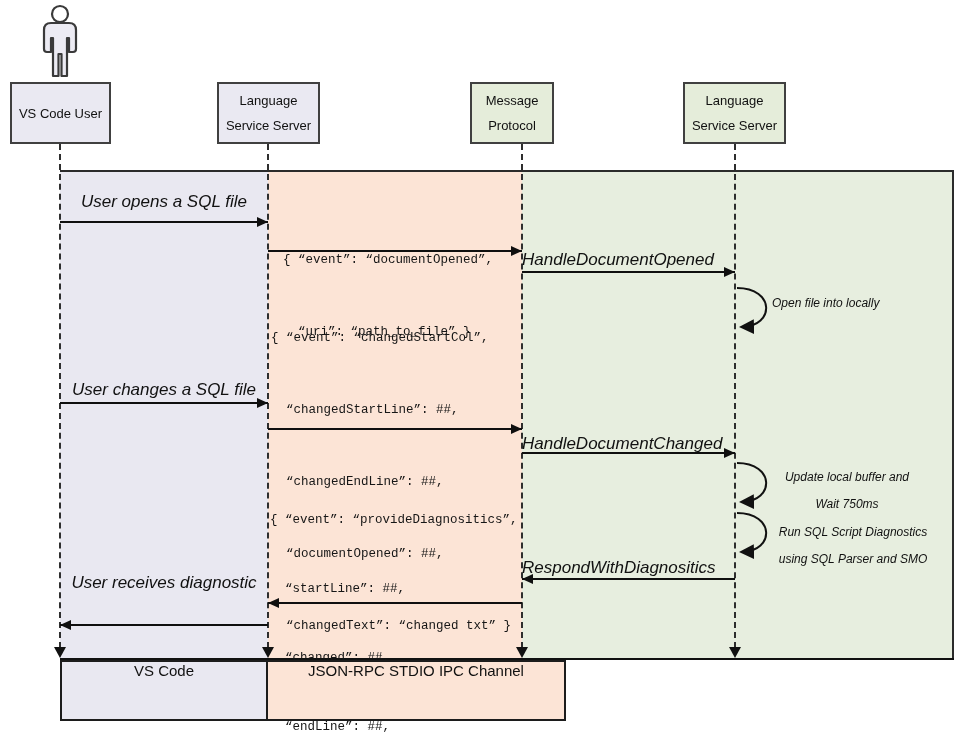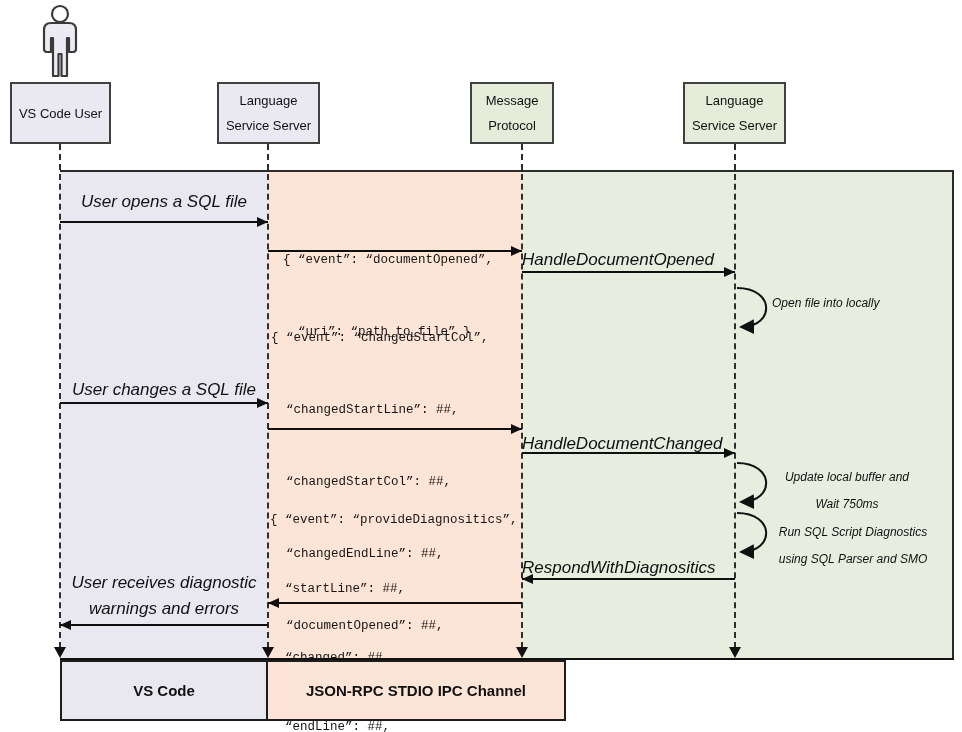--- a/index.html
+++ b/index.html
@@ -18,21 +18,21 @@
   .lane.last{border-right:2px solid #2b2b2b;box-sizing:border-box;}
 
   
   .lifeline{position:absolute;top:144px;height:504px;width:0;border-left:2px dashed #2e2e2e;z-index:1;}
   .dhead{position:absolute;top:647px;width:0;height:0;border-left:6px solid transparent;
          border-right:6px solid transparent;border-top:11px solid #111;z-index:2;}
   .endline{position:absolute;left:60px;top:658px;width:894px;height:2px;background:#111;z-index:2;}
 
   
   .bbox{position:absolute;top:660px;height:61px;box-sizing:border-box;border:2px solid #1c1c1c;
-        display:flex;align-items:center;justify-content:center;font-weight:bold;font-size:15px;z-index:3;}
+        display:flex;justify-content:center;font-weight:normal;font-size:15px;z-index:3;}
 
   
   .arr{position:absolute;height:2px;background:#0f0f0f;z-index:3;}
   .arr .head{position:absolute;top:-4px;width:0;height:0;border-top:5px solid transparent;border-bottom:5px solid transparent;}
   .head.r{right:0;border-left:11px solid #0f0f0f;}
   .head.l{left:0;border-right:11px solid #0f0f0f;}
 
   
   .lbl{position:absolute;font-style:italic;font-size:17px;line-height:16px;z-index:3;}
   .two{line-height:26px;}
@@ -119,21 +119,20 @@
   <svg class="loop" style="left:735px;top:286px" width="42" height="44" viewBox="0 0 42 44">
     <path d="M2 2 C40 2 40 40 7 41" marker-end="url(#ah)"></path>
   </svg>
   <div class="note" style="left:772px;top:290px;width:170px">
     <div>Open file into locally</div>
   </div>
 
   <div class="code" style="left:271px;top:278px">
     <div>{ “event”: “changedStartCol”,</div>
     <div>  “changedStartLine”: ##,</div>
-    <div>  “changedStartCol”: ##,</div>
     <div>  “changedEndLine”: ##,</div>
     <div>  “documentOpened”: ##,</div>
     <div>  “changedText”: “changed txt” }</div>
   </div>
 
   <div class="lbl center" style="left:60px;top:382px;width:208px">User changes a SQL file</div>
   <div class="arr" style="left:60px;top:402px;width:208px">
       <span class="head r"></span>
     </div>
   <div class="arr" style="left:268px;top:428px;width:254px">
@@ -173,21 +172,20 @@
   <div class="lbl center" style="left:522px;top:560px;width:192px">RespondWithDiagnositics</div>
   <div class="arr" style="left:522px;top:578px;width:213px">
       <span class="head l"></span>
     </div>
   <div class="arr" style="left:268px;top:602px;width:254px">
       <span class="head l"></span>
     </div>
 
   <div class="lbl center two" style="left:60px;top:570px;width:208px">
     <div>User receives diagnostic</div>
-    <div>warnings and errors</div>
   </div>
   <div class="arr" style="left:60px;top:624px;width:208px">
       <span class="head l"></span>
     </div>
 
   <div class="bbox" style="left: 60px; width: 208px; background: rgb(233, 232, 241);">
     <span>VS Code</span>
   </div>
   <div class="bbox" style="left: 266px; width: 300px; background: rgb(252, 228, 214);">
     <span>JSON-RPC STDIO IPC Channel</span>

